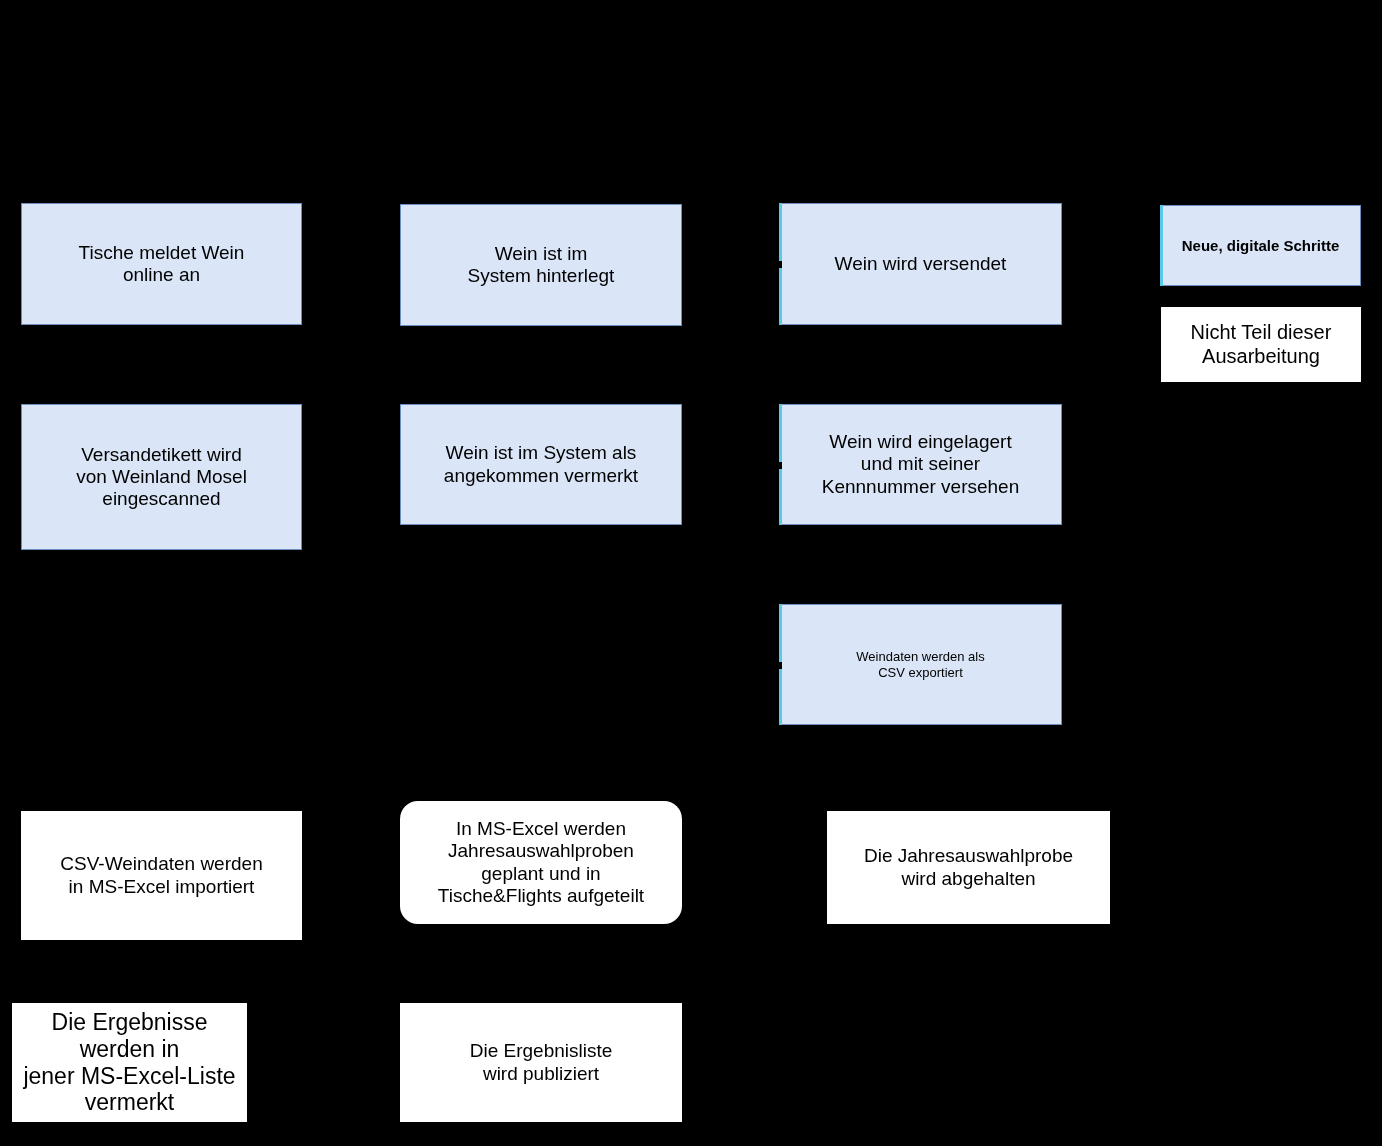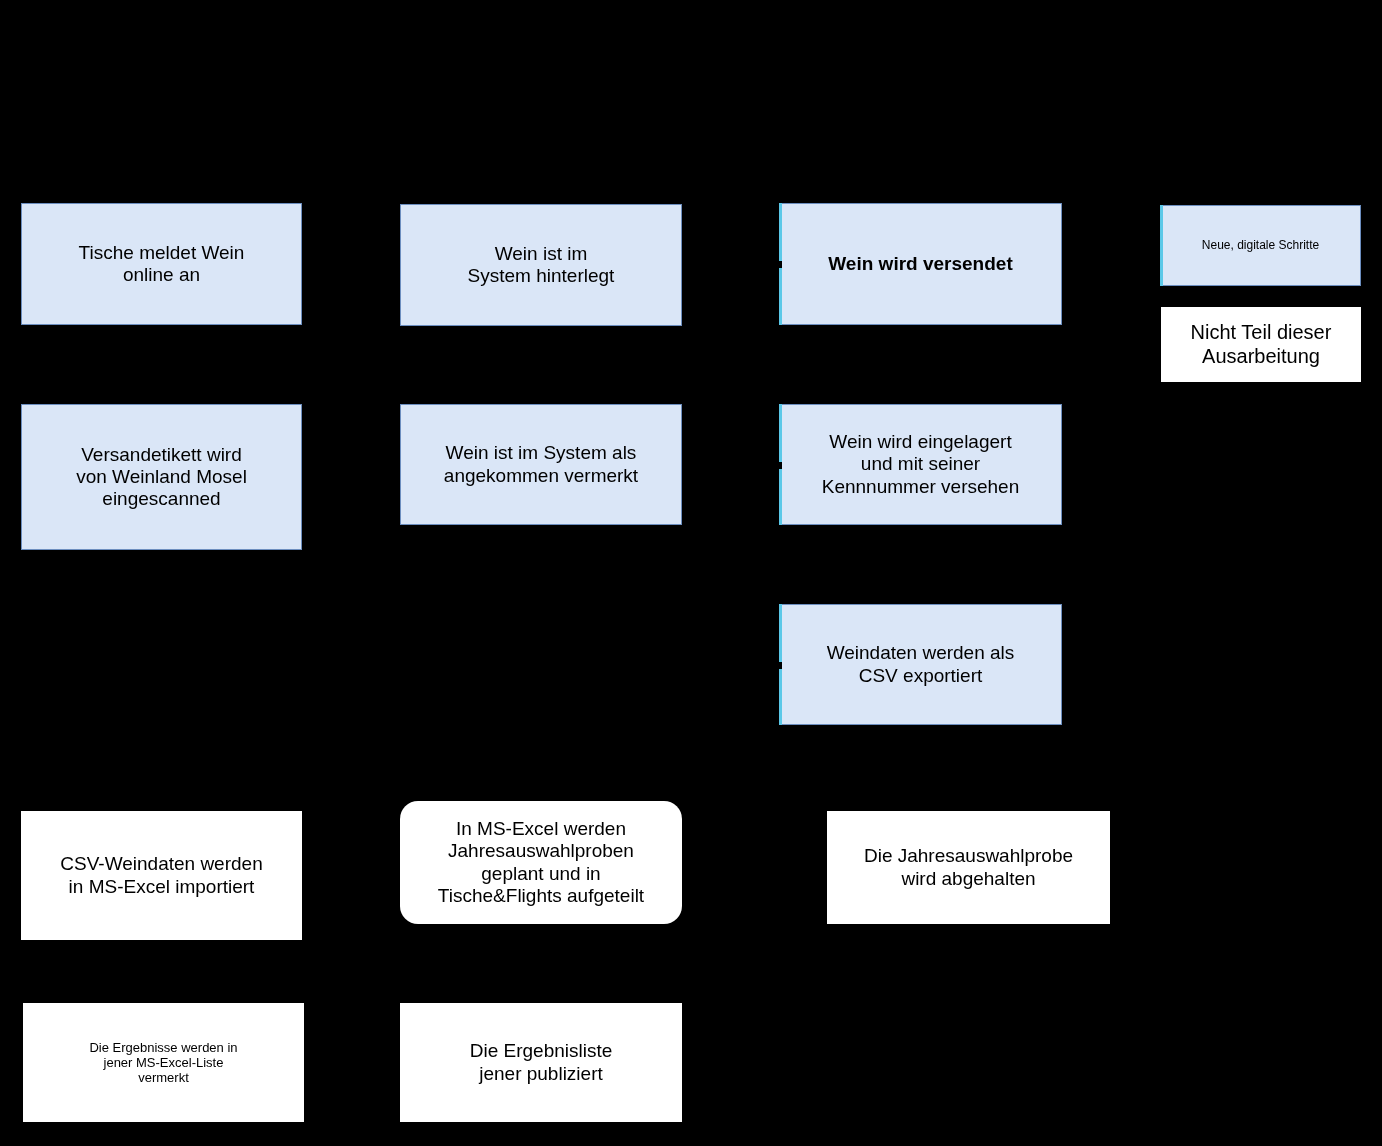--- a/index.html
+++ b/index.html
@@ -62,43 +62,43 @@
 </style>
 </head>
 <body>
 
 <div id="canvas">
   <div id="nodes-layer">
       <div class="node blue" style="left: 21px; top: 203px; width: 281px; height: 122px; font-size: 19px;">Tische meldet Wein
 online an</div>
       <div class="node blue" style="left: 400px; top: 204px; width: 282px; height: 122px; font-size: 19px;">Wein ist im
 System hinterlegt</div>
-      <div class="node blue accent dot" style="left: 779px; top: 203px; width: 283px; height: 122px; font-size: 19px; font-weight: bold;">Wein wird versendet</div>
+      <div class="node blue accent dot" style="left: 779px; top: 203px; width: 283px; height: 122px; font-size: 19px;">Wein wird versendet</div>
       <div class="node blue" style="left: 21px; top: 404px; width: 281px; height: 146px; font-size: 19px;">Versandetikett wird
 von Weinland Mosel
 eingescanned</div>
       <div class="node blue" style="left: 400px; top: 404px; width: 282px; height: 121px; font-size: 19px;">Wein ist im System als
 angekommen vermerkt</div>
       <div class="node blue accent dot" style="left: 779px; top: 404px; width: 283px; height: 121px; font-size: 19px;">Wein wird eingelagert
 und mit seiner
 Kennnummer versehen</div>
-      <div class="node blue accent dot" style="left: 779px; top: 604px; width: 283px; height: 121px; font-size: 19px;">Weindaten werden als
+      <div class="node blue accent dot" style="left: 779px; top: 604px; width: 283px; height: 121px; font-size: 13px;">Weindaten werden als
 CSV exportiert</div>
       <div class="node white" style="left: 21px; top: 811px; width: 281px; height: 129px; font-size: 19px;">CSV-Weindaten werden
 in MS-Excel importiert</div>
       <div class="node white" style="left: 400px; top: 801px; width: 282px; height: 123px; font-size: 19px; border-radius: 18px;">In MS-Excel werden
 Jahresauswahlproben
 geplant und in
 Tische&amp;Flights aufgeteilt</div>
       <div class="node white" style="left: 779px; top: 811px; width: 283px; height: 113px; font-size: 19px; margin-left: 48px;">Die Jahresauswahlprobe
 wird abgehalten</div>
-      <div class="node white" style="left: 23px; top: 1003px; width: 281px; height: 119px; font-size: 13px;">Die Ergebnisse werden in
+      <div class="node white" style="left: 12px; top: 1003px; width: 235px; height: 119px; font-size: 23px;">Die Ergebnisse werden in
 jener MS-Excel-Liste
 vermerkt</div>
       <div class="node white" style="left: 400px; top: 1003px; width: 282px; height: 119px; font-size: 19px;">Die Ergebnisliste
-jener publiziert</div>
+wird publiziert</div>
     </div>
   <div id="legend-layer">
-      <div class="node blue accent" style="left: 1160px; top: 205px; width: 201px; height: 81px; font-size: 12px;">Neue, digitale Schritte</div>
+      <div class="node blue accent" style="left: 1160px; top: 205px; width: 201px; height: 81px; font-size: 15px; font-weight: bold;">Neue, digitale Schritte</div>
       <div class="node white" style="left: 1161px; top: 307px; width: 200px; height: 75px; font-size: 20px;">Nicht Teil dieser
 Ausarbeitung</div>
     </div>
 </div>
 
 </body></html>

